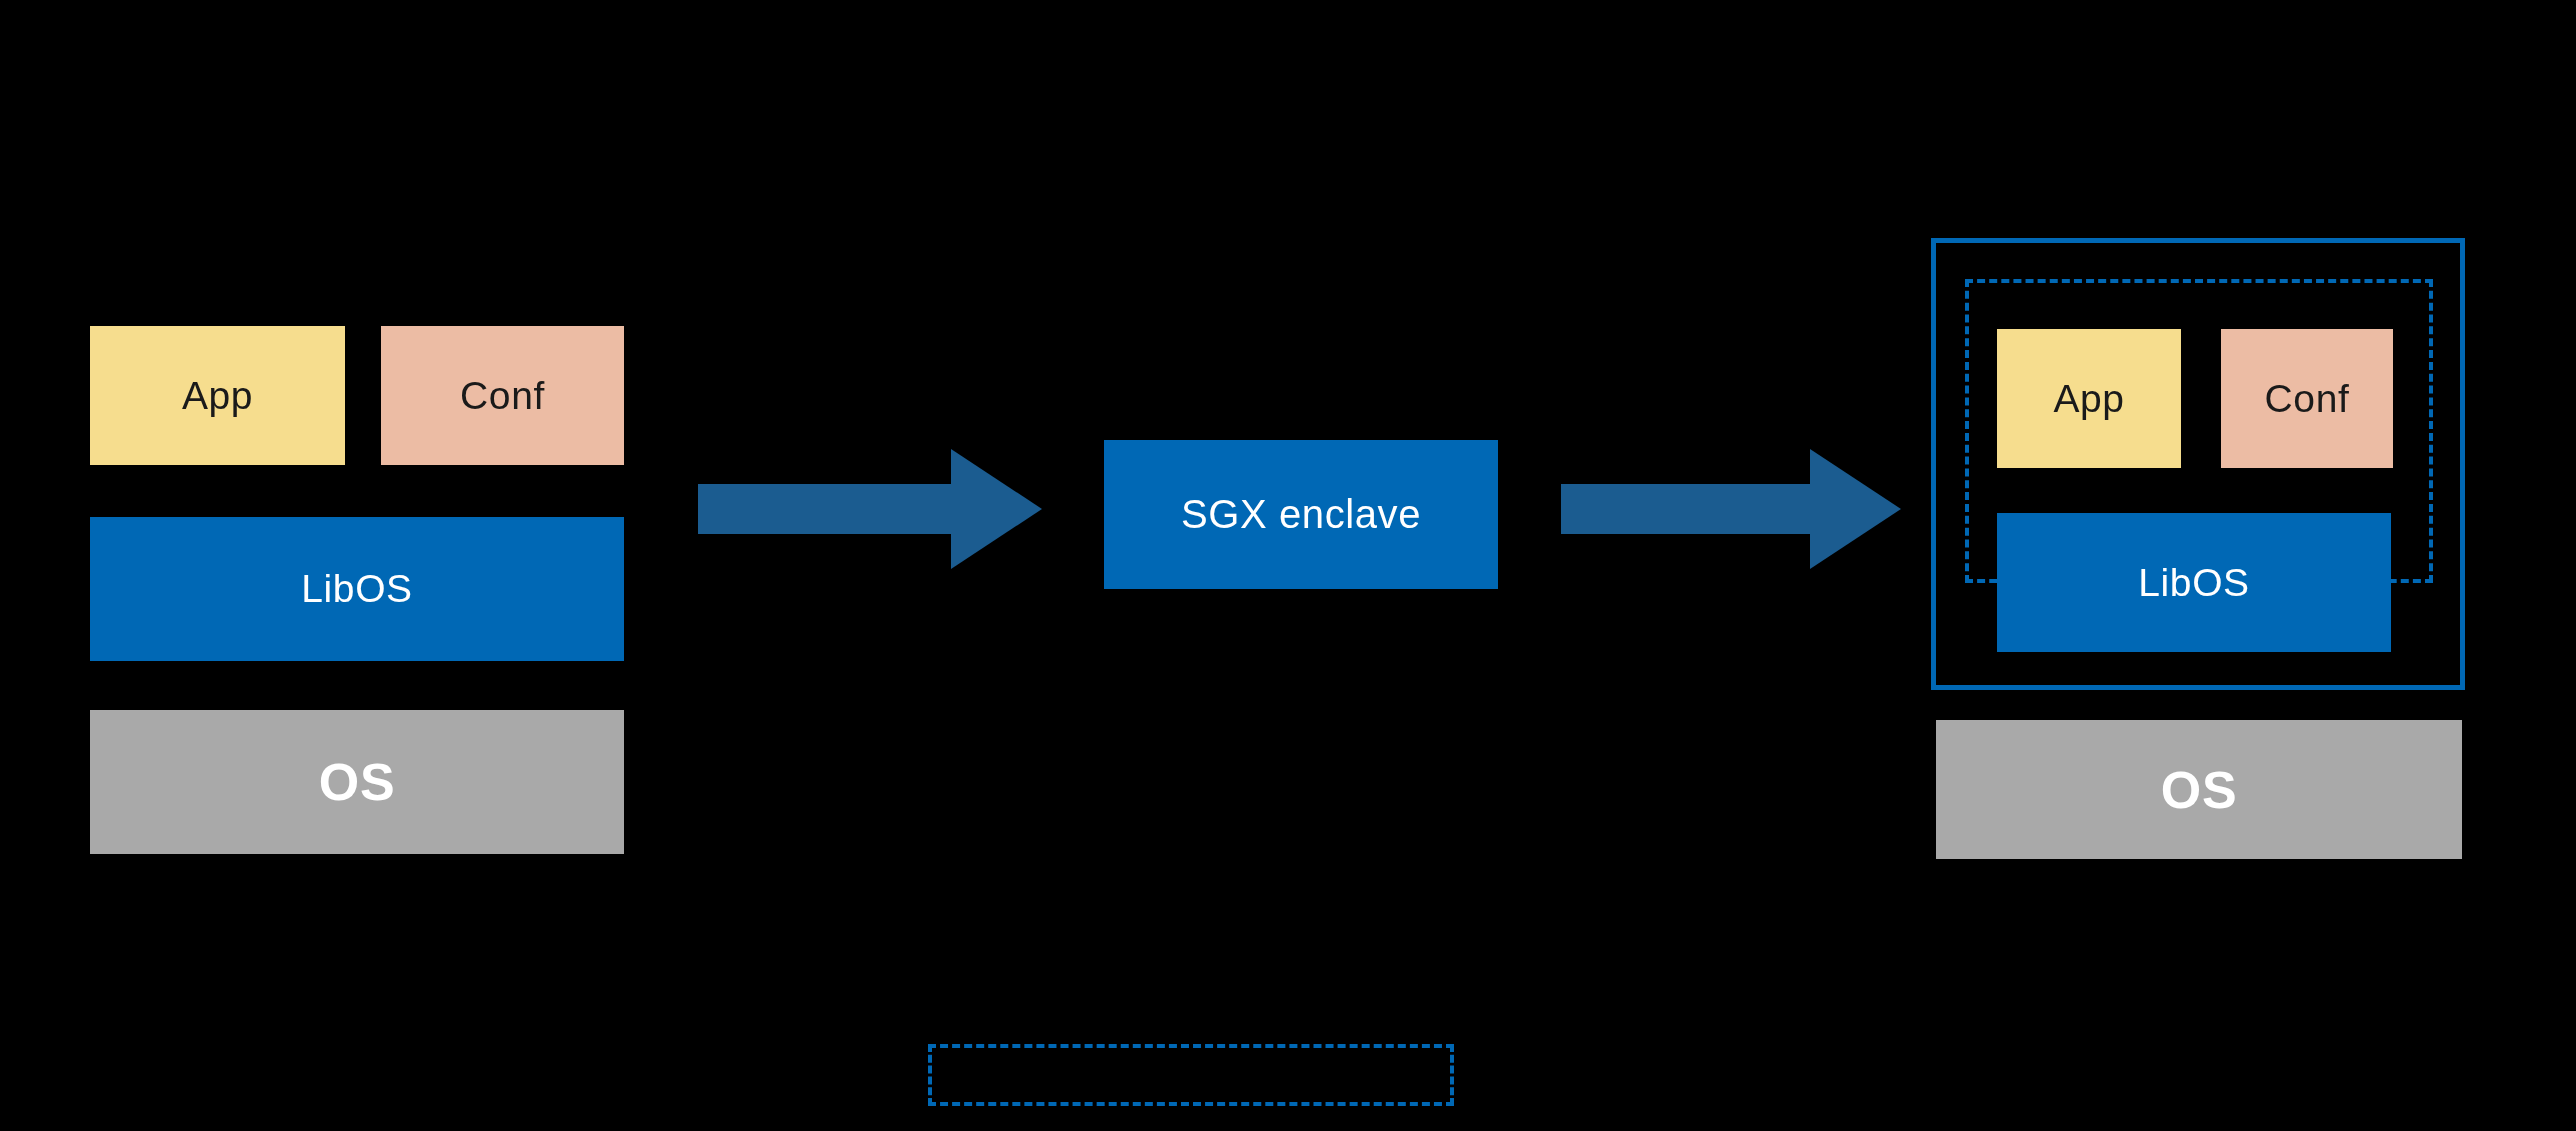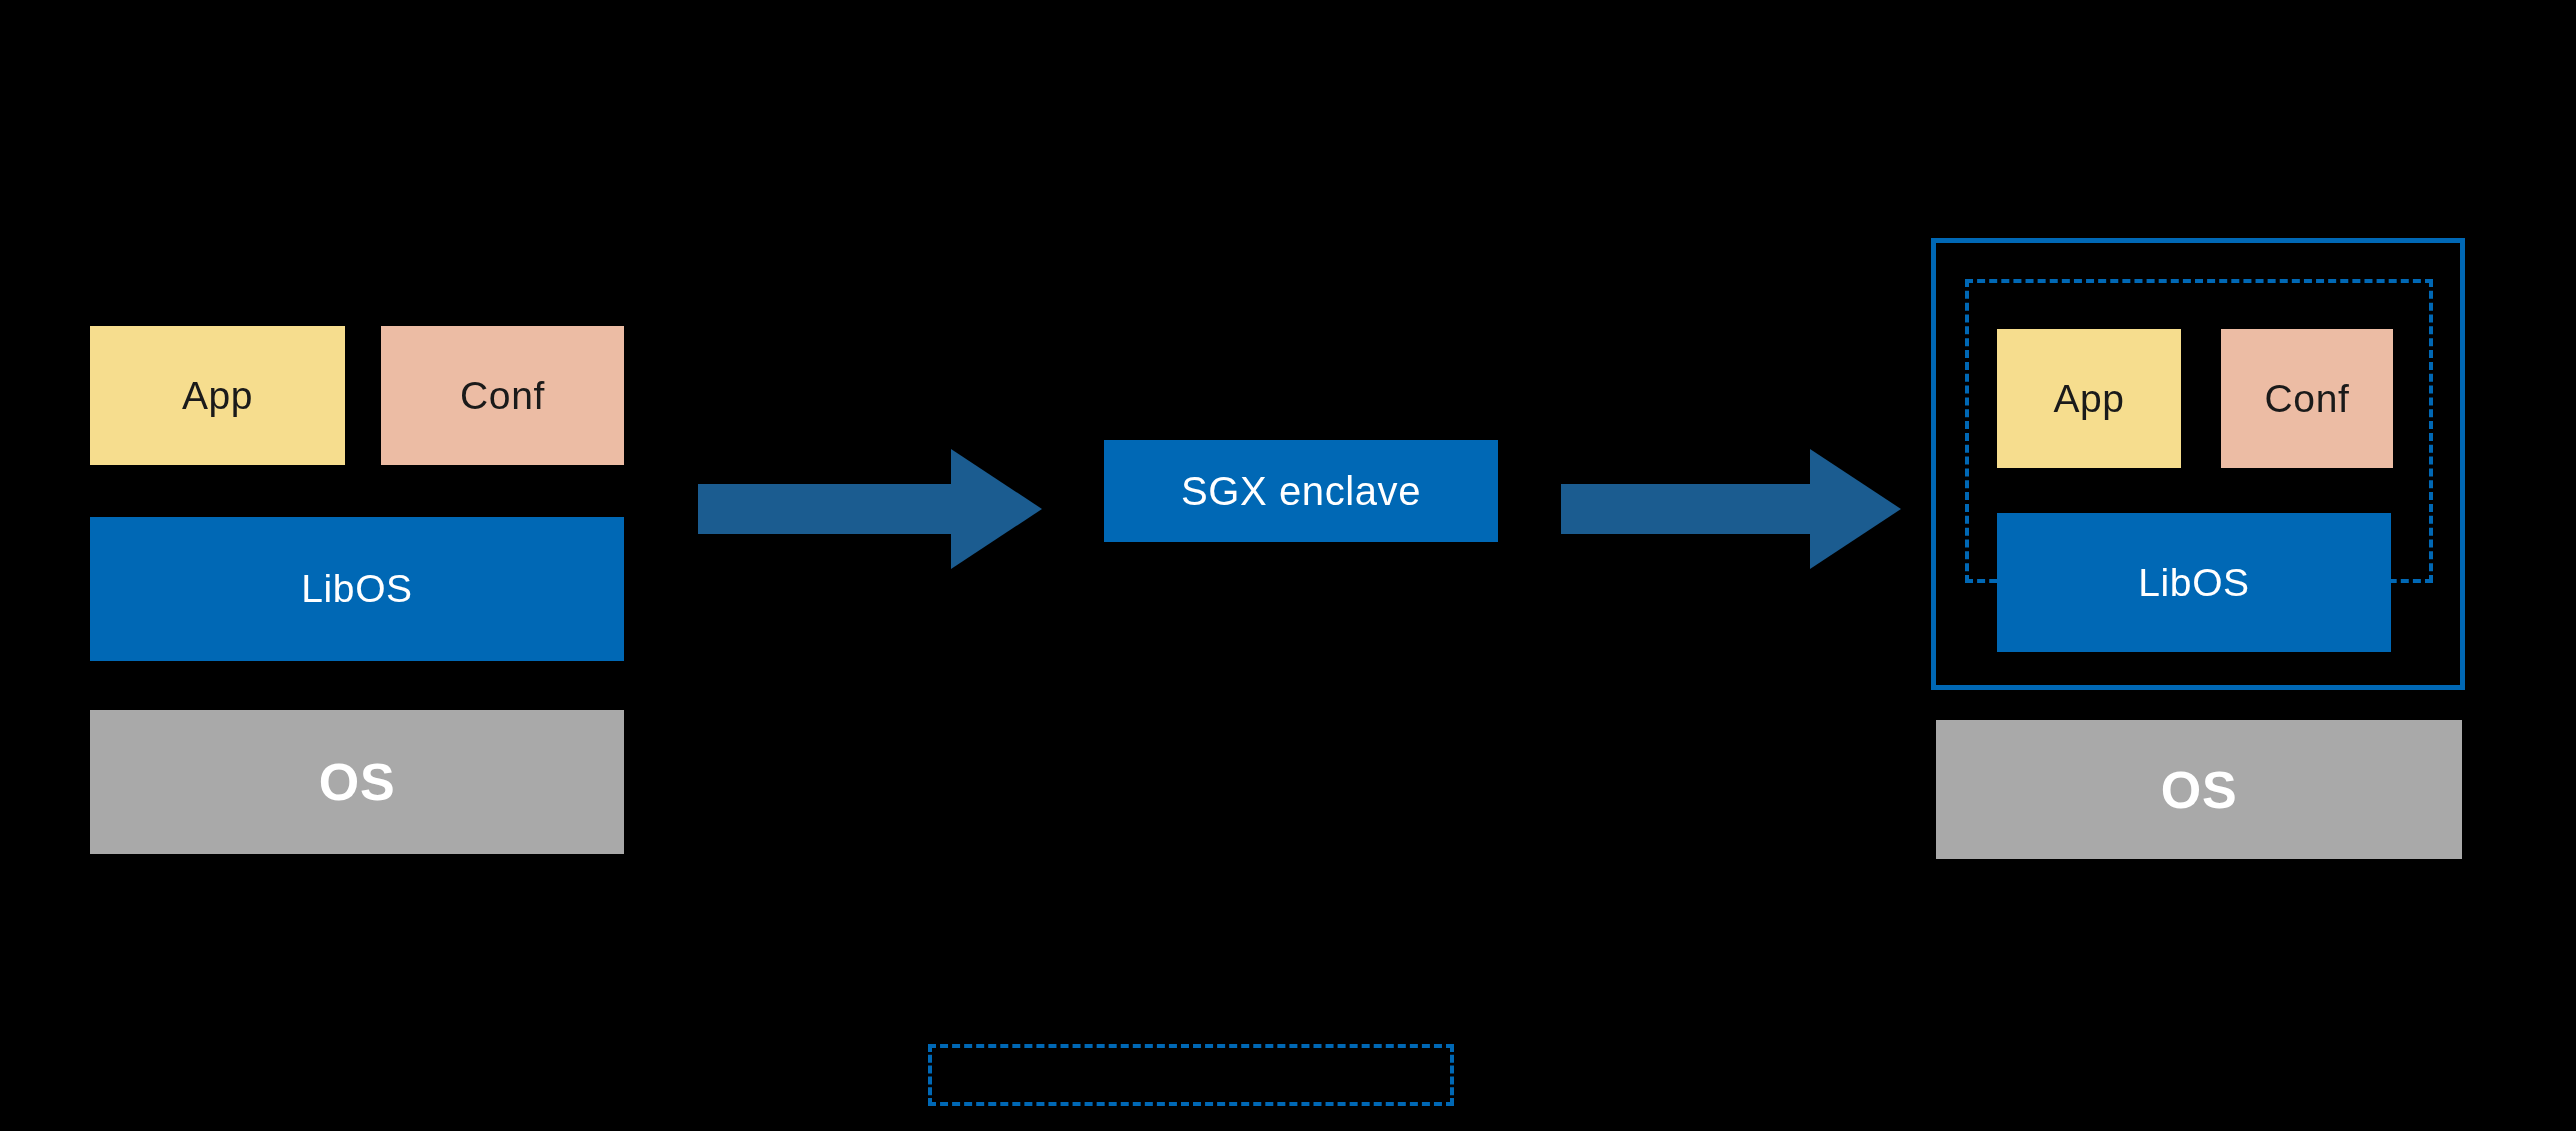--- a/index.html
+++ b/index.html
@@ -77,21 +77,21 @@
   </div>
   <div class="box fill-gray" style="left:90px; top:710px; width:534px; height:144px;">
     <span>OS</span>
   </div>
 
   <div>
     <div class="arrow-shaft" style="left:698px; top:484px; width:254px; height:50px;"></div>
     <div class="arrow-head" style="left:951px; top:449px;"></div>
   </div>
 
-  <div class="box sgx-box" style="left:1104px; top:440px; width:394px; height:102px;">
+  <div class="box sgx-box" style="left:1104px; top:440px; width:394px; height:149px;">
     <span>SGX enclave</span>
   </div>
 
   <div>
     <div class="arrow-shaft" style="left:1561px; top:484px; width:250px; height:50px;"></div>
     <div class="arrow-head" style="left:1810px; top:449px;"></div>
   </div>
 
   <div class="enclave-outline" style="left:1931px; top:238px; width:534px; height:452px;"></div>
   <div class="dashed-outline" style="left:1965px; top:279px; width:468px; height:304px;"></div>

